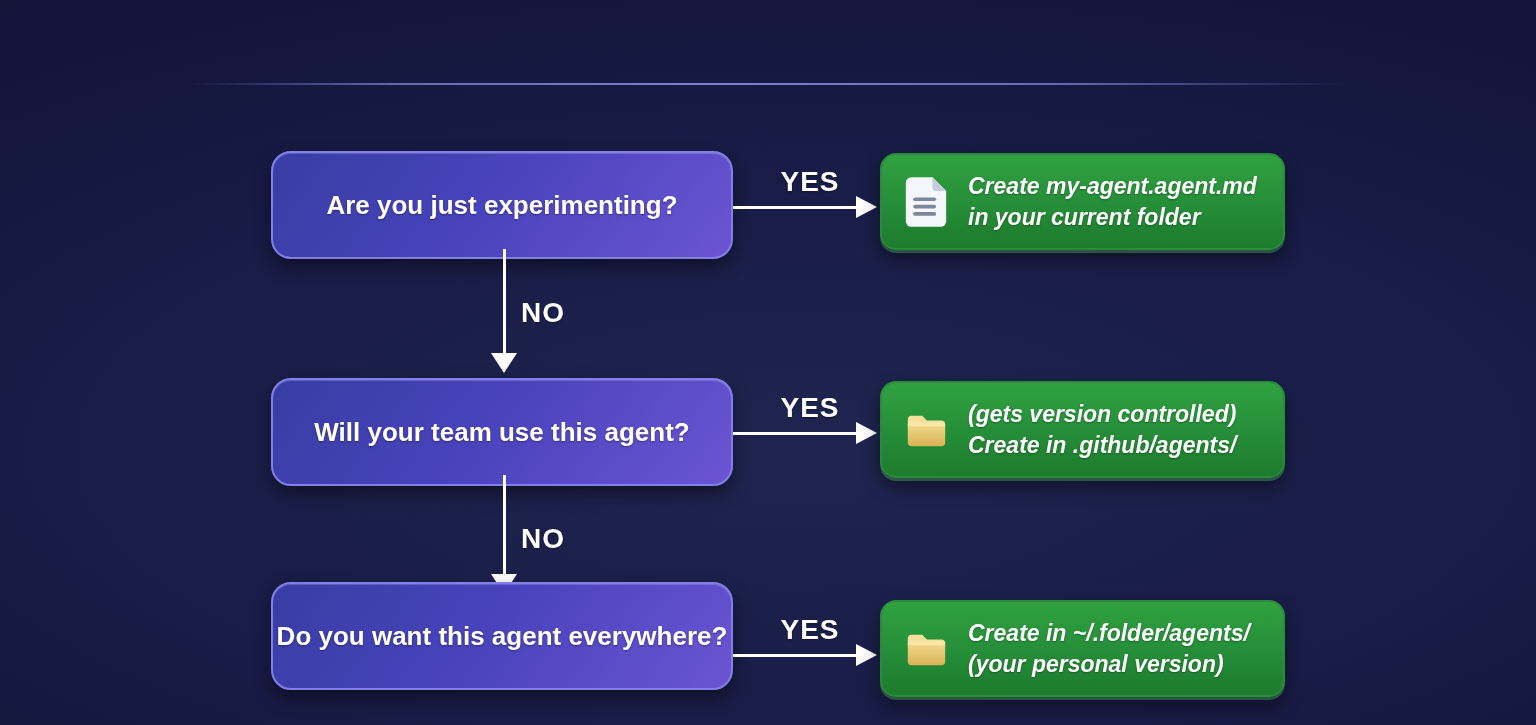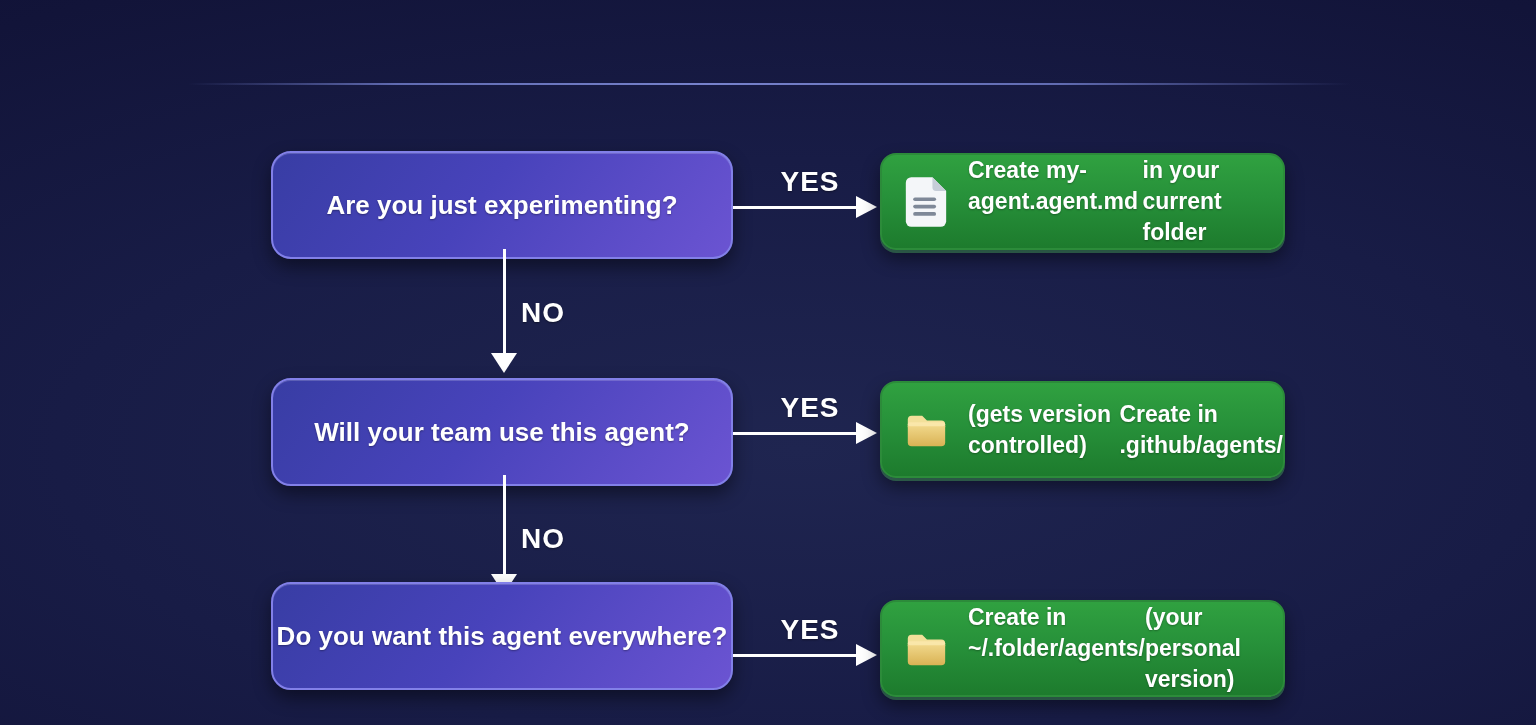--- a/index.html
+++ b/index.html
@@ -32,21 +32,21 @@
   }
   .rbox {
     position:absolute; left:880px; width:405px; height:97px; box-sizing:border-box;
     border-radius:16px; border:2px solid #2c8b3a;
     background:linear-gradient(180deg, #30a140 0%, #27913a 45%, #1d7b2d 100%);
     display:flex; align-items:center; gap:18px; padding-left:20px;
     color:#ffffff; font-weight:bold; font-size:23px;
     text-shadow:0 1px 2px rgba(0,0,0,0.3);
     box-shadow:0 3px 0 rgba(90,210,110,0.35), 0 9px 18px rgba(0,0,0,0.45);
   }
-  .rtext { display:flex; flex-direction:row; line-height:31px; }
+  .rtext { display:flex; flex-direction:column; line-height:31px;font-style:italic; }
   .icon-wrap { width:48px; display:flex; justify-content:center; flex:0 0 auto; }
   .yes-label {
     position:absolute; left:733px; width:128px; text-align:center;
     color:#ffffff; font-weight:bold; font-size:28px; letter-spacing:1px;
     text-shadow:0 1px 2px rgba(0,0,0,0.4);
     margin-left:13px;
   }
   .yes-line { position:absolute; left:733px; width:126px; height:3px; background:#ffffff; }
   .yes-head {
     position:absolute; left:856px; width:0; height:0;

